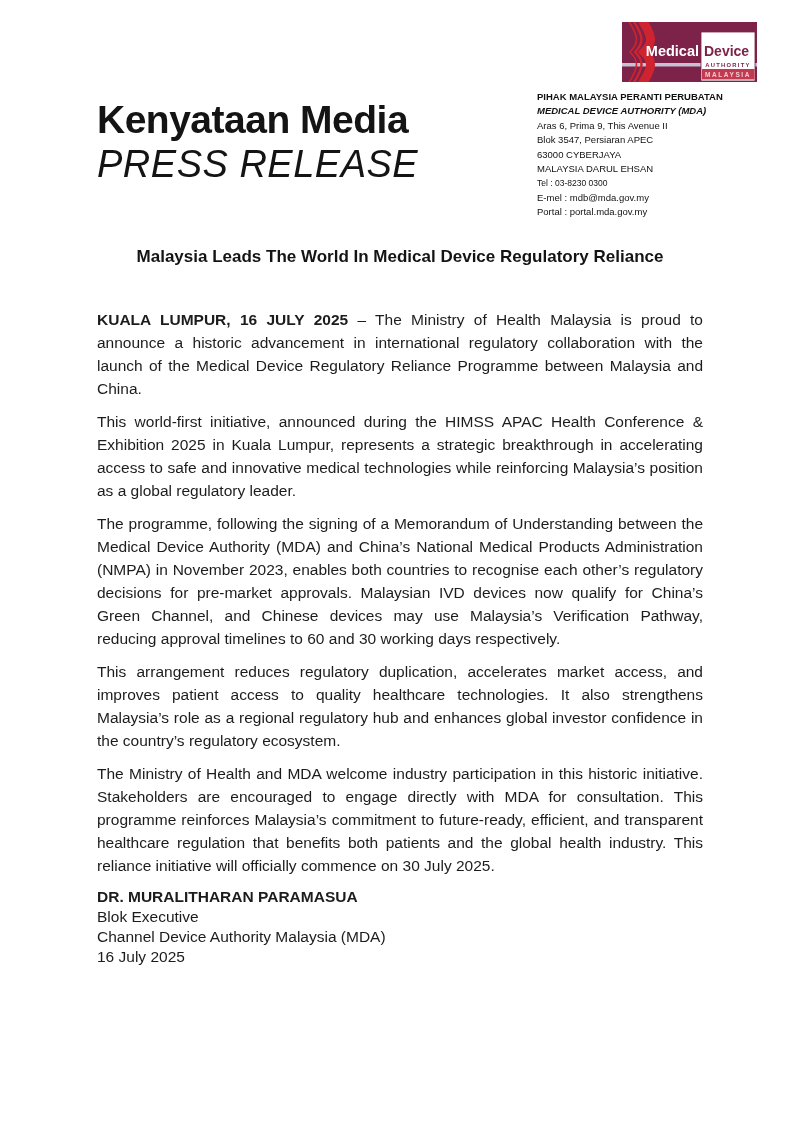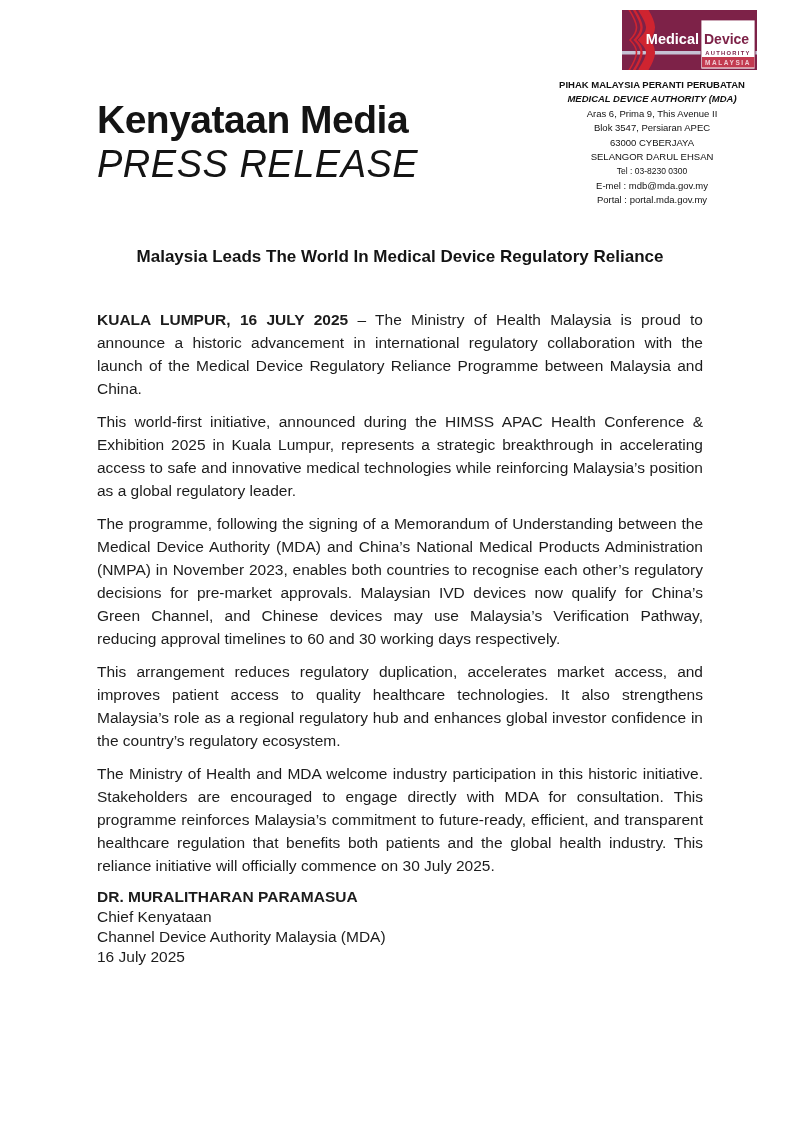--- a/index.html
+++ b/index.html
@@ -16,21 +16,21 @@
   .masthead-ms {
     font-size:39px; font-weight:bold; letter-spacing:-0.5px;
     line-height:44px; color:#141414;
   }
   .masthead-en {
     font-size:38px; font-style:italic; font-weight:400;
     letter-spacing:0.5px; line-height:44px; color:#141414;
   }
 
   
-  .org-block { position:absolute; top:10px; right:33px; width:230px; text-align:center; }
+  .org-block { position:absolute; top:22px; right:33px; width:230px; text-align:left; }
   .logo-wrap { display:block; width:135px; height:60px; margin:0 10px 8px auto; }
   .contact-line { font-size:9.5px; line-height:14.4px; color:#111; white-space:nowrap; }
   .contact-line.bold { font-weight:bold; }
   .contact-line.bold-italic { font-weight:bold; font-style:italic; }
   .contact-line.small { font-size:8.5px; }
 
   
   .doc-main { position:absolute; left:97px; top:245px; width:606px; }
   .headline {
     text-align:center; font-weight:bold; font-size:17px;
@@ -69,21 +69,21 @@
       <text x="106" y="44.5" text-anchor="middle" font-size="5.8" font-weight="bold" letter-spacing="1.3" fill="#7d2248">AUTHORITY</text>
       <rect x="80" y="47" width="52.5" height="10.5" fill="#c23a50"></rect>
       <text x="106" y="54.8" text-anchor="middle" font-size="6.5" font-weight="bold" letter-spacing="1.6" fill="#f0ccd4">MALAYSIA</text>
     </svg>
     <div class="contact">
       <div class="contact-line bold">PIHAK MALAYSIA PERANTI PERUBATAN</div>
       <div class="contact-line bold-italic">MEDICAL DEVICE AUTHORITY (MDA)</div>
       <div class="contact-line">Aras 6, Prima 9, This Avenue II</div>
       <div class="contact-line">Blok 3547, Persiaran APEC</div>
       <div class="contact-line">63000 CYBERJAYA</div>
-      <div class="contact-line">SELANGOR DARUL EHSAN</div>
+      <div class="contact-line">MALAYSIA DARUL EHSAN</div>
       <div class="contact-line small">Tel : 03-8230 0300</div>
       <div class="contact-line">E-mel : mdb@mda.gov.my</div>
       <div class="contact-line">Portal : portal.mda.gov.my</div>
     </div>
   </div>
 
   <div class="doc-main">
     <div class="headline">Malaysia Leads The World In Medical Device Regulatory Reliance</div>
 
     <p class="body-para"><span class="lead">KUALA LUMPUR, 16 JULY 2025</span><span> – The Ministry of Health Malaysia is proud to announce a historic advancement in international regulatory collaboration with the launch of the Medical Device Regulatory Reliance Programme between Malaysia and China.</span></p>
@@ -91,19 +91,19 @@
     <p class="body-para"><span>This world-first initiative, announced during the HIMSS APAC Health Conference &amp; Exhibition 2025 in Kuala Lumpur, represents a strategic breakthrough in accelerating access to safe and innovative medical technologies while reinforcing Malaysia’s position as a global regulatory leader.</span></p>
 
     <p class="body-para"><span>The programme, following the signing of a Memorandum of Understanding between the Medical Device Authority (MDA) and China’s National Medical Products Administration (NMPA) in November 2023, enables both countries to recognise each other’s regulatory decisions for pre-market approvals. Malaysian IVD devices now qualify for China’s Green Channel, and Chinese devices may use Malaysia’s Verification Pathway, reducing approval timelines to 60 and 30 working days respectively.</span></p>
 
     <p class="body-para"><span>This arrangement reduces regulatory duplication, accelerates market access, and improves patient access to quality healthcare technologies. It also strengthens Malaysia’s role as a regional regulatory hub and enhances global investor confidence in the country’s regulatory ecosystem.</span></p>
 
     <p class="body-para"><span>The Ministry of Health and MDA welcome industry participation in this historic initiative. Stakeholders are encouraged to engage directly with MDA for consultation. This programme reinforces Malaysia’s commitment to future-ready, efficient, and transparent healthcare regulation that benefits both patients and the global health industry. This reliance initiative will officially commence on 30 July 2025.</span></p>
 
     <div class="signature">
       <div class="sig-name">DR. MURALITHARAN PARAMASUA</div>
-      <div class="sig-title">Chief Kenyataan</div>
+      <div class="sig-title">Blok Executive</div>
       <div class="sig-org">Channel Device Authority Malaysia (MDA)</div>
       <div class="sig-date">16 July 2025</div>
     </div>
   </div>
 
 </div>
 
 </body></html>

